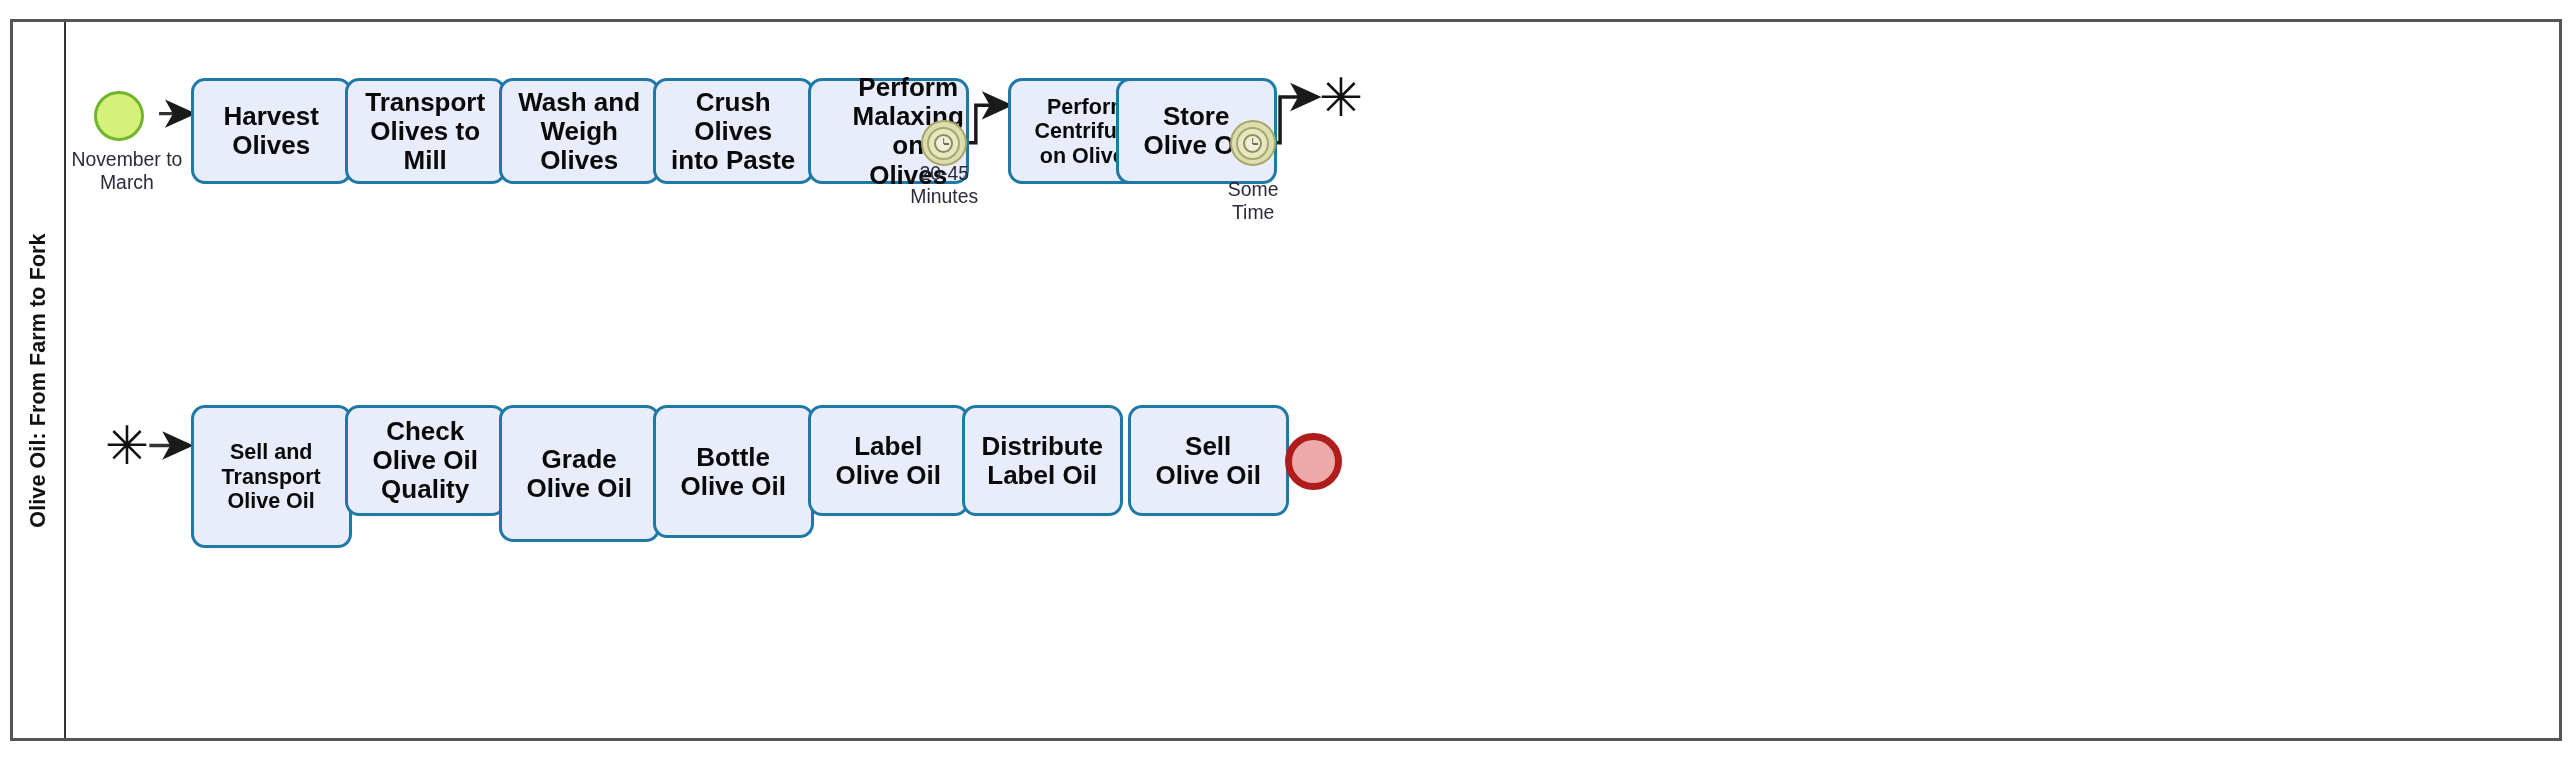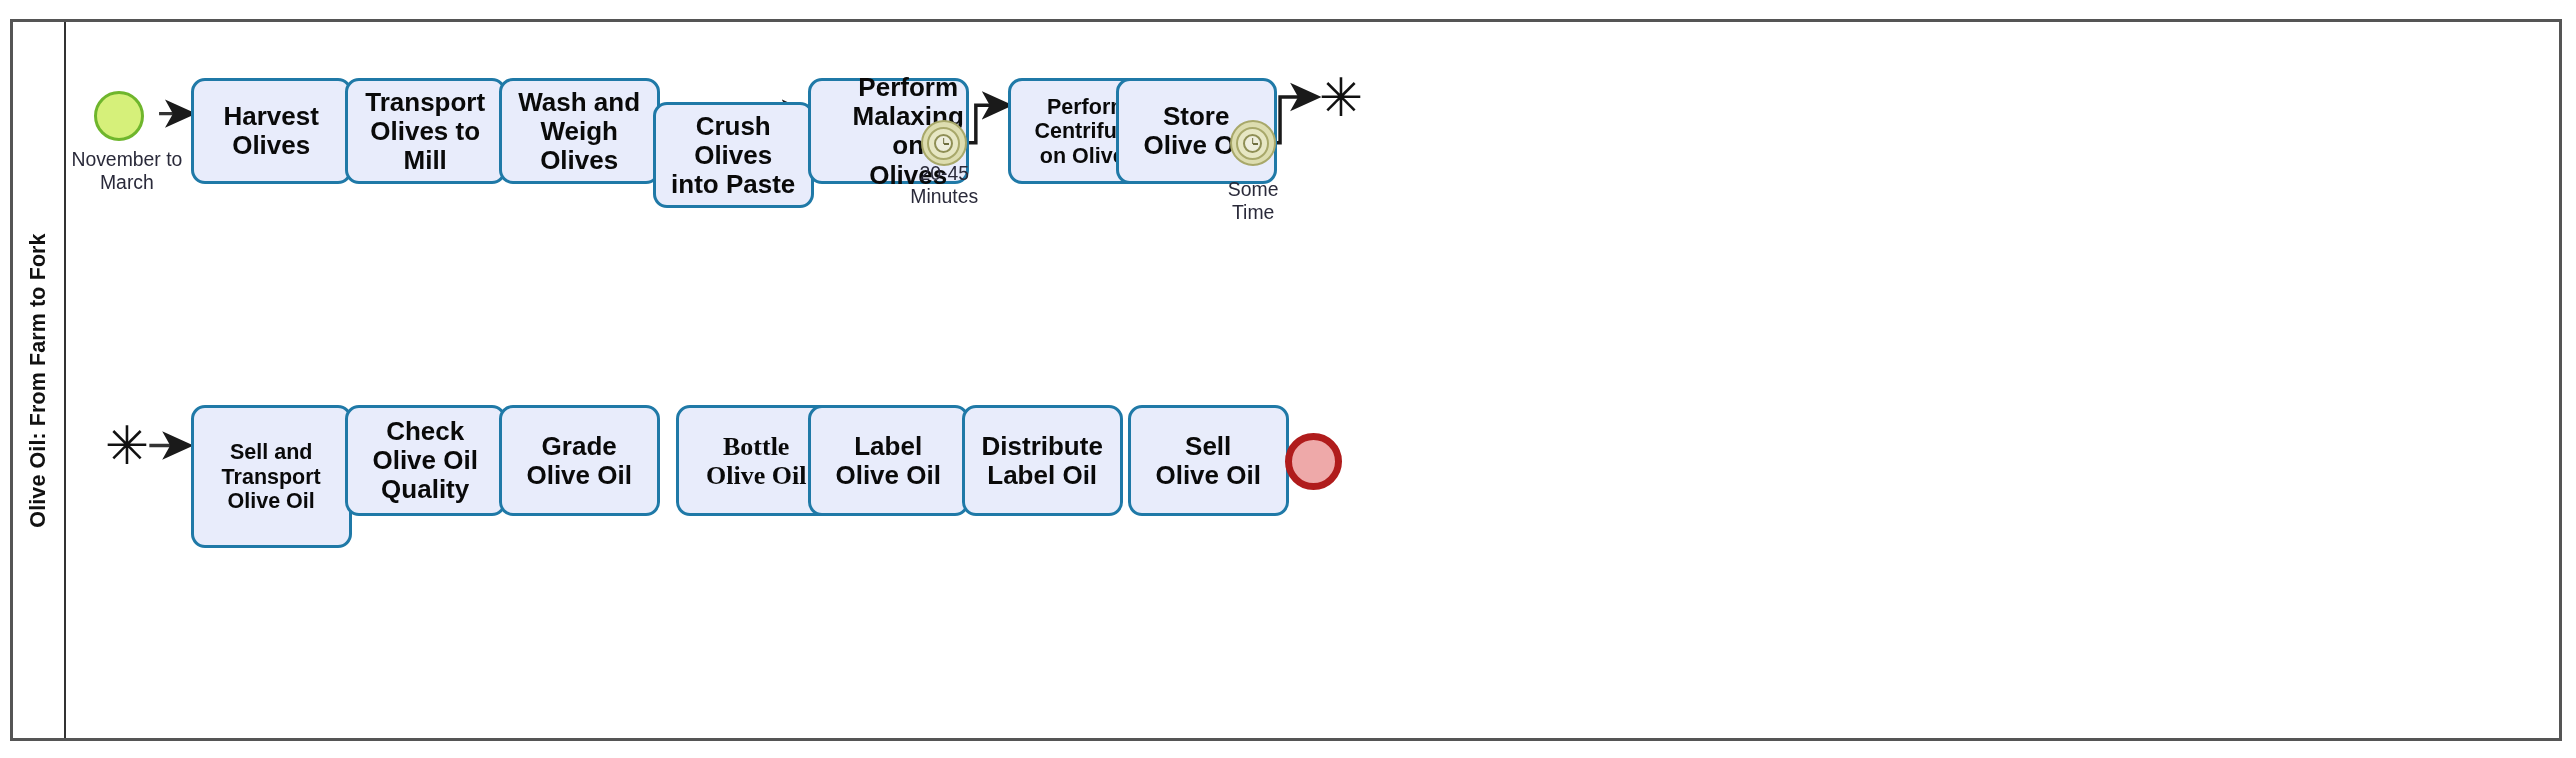--- a/index.html
+++ b/index.html
@@ -254,21 +254,21 @@
 Olives to
 Mill</span>
       </div>
 
       <div class="node task" style="left:433px; top:56px; width:161px; height:106px;">
         <span class="task-label">Wash and
 Weigh
 Olives</span>
       </div>
 
-      <div class="node task" style="left:587px; top:56px; width:161px; height:106px;margin-top:24px;">
+      <div class="node task" style="left:587px; top:56px; width:161px; height:106px;">
         <span class="task-label">Crush
 Olives
 into Paste</span>
       </div>
 
       <div class="node task" style="left:742px; top:56px; width:161px; height:106px;padding-left:40px;">
         <span class="task-label">Perform
 Malaxing
 on Olives</span>
       </div>
@@ -309,26 +309,26 @@
 Transport
 Olive Oil</span>
       </div>
 
       <div class="node task" style="left:279px; top:383px; width:161px; height:111px;">
         <span class="task-label">Check
 Olive Oil
 Quality</span>
       </div>
 
-      <div class="node task" style="left:433px; top:383px; width:161px; height:111px;text-align:center;">
+      <div class="node task" style="left:433px; top:383px; width:161px; height:137px;text-align:center;">
         <span class="task-label">Grade
 Olive Oil</span>
       </div>
 
-      <div class="node task" style="left:610px; top:383px; width:161px; height:111px;font-family:Liberation Serif, serif;">
+      <div class="node task" style="left:587px; top:383px; width:161px; height:133px;">
         <span class="task-label">Bottle
 Olive Oil</span>
       </div>
 
       <div class="node task" style="left:742px; top:383px; width:161px; height:111px;">
         <span class="task-label">Label
 Olive Oil</span>
       </div>
 
       <div class="node task" style="left:896px; top:383px; width:161px; height:111px;">

